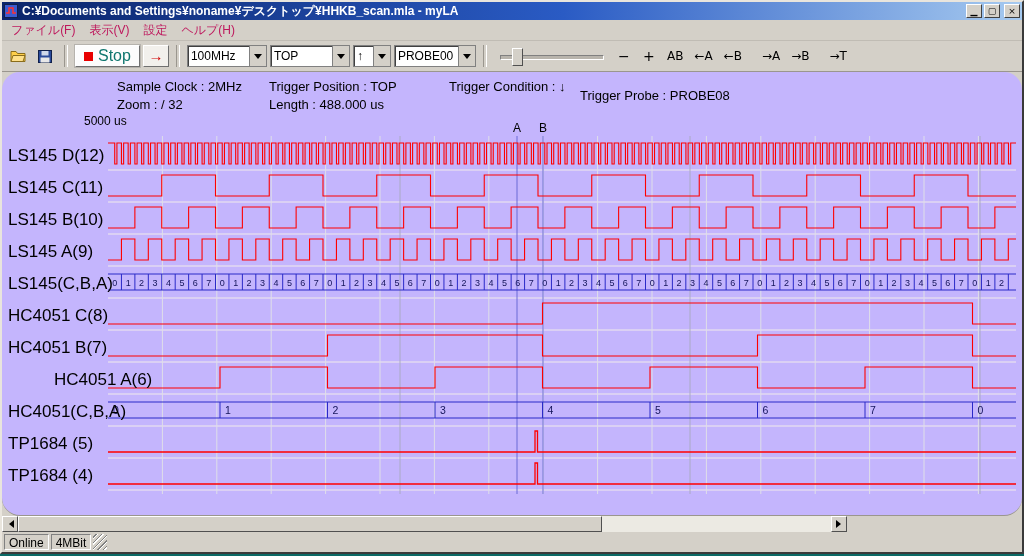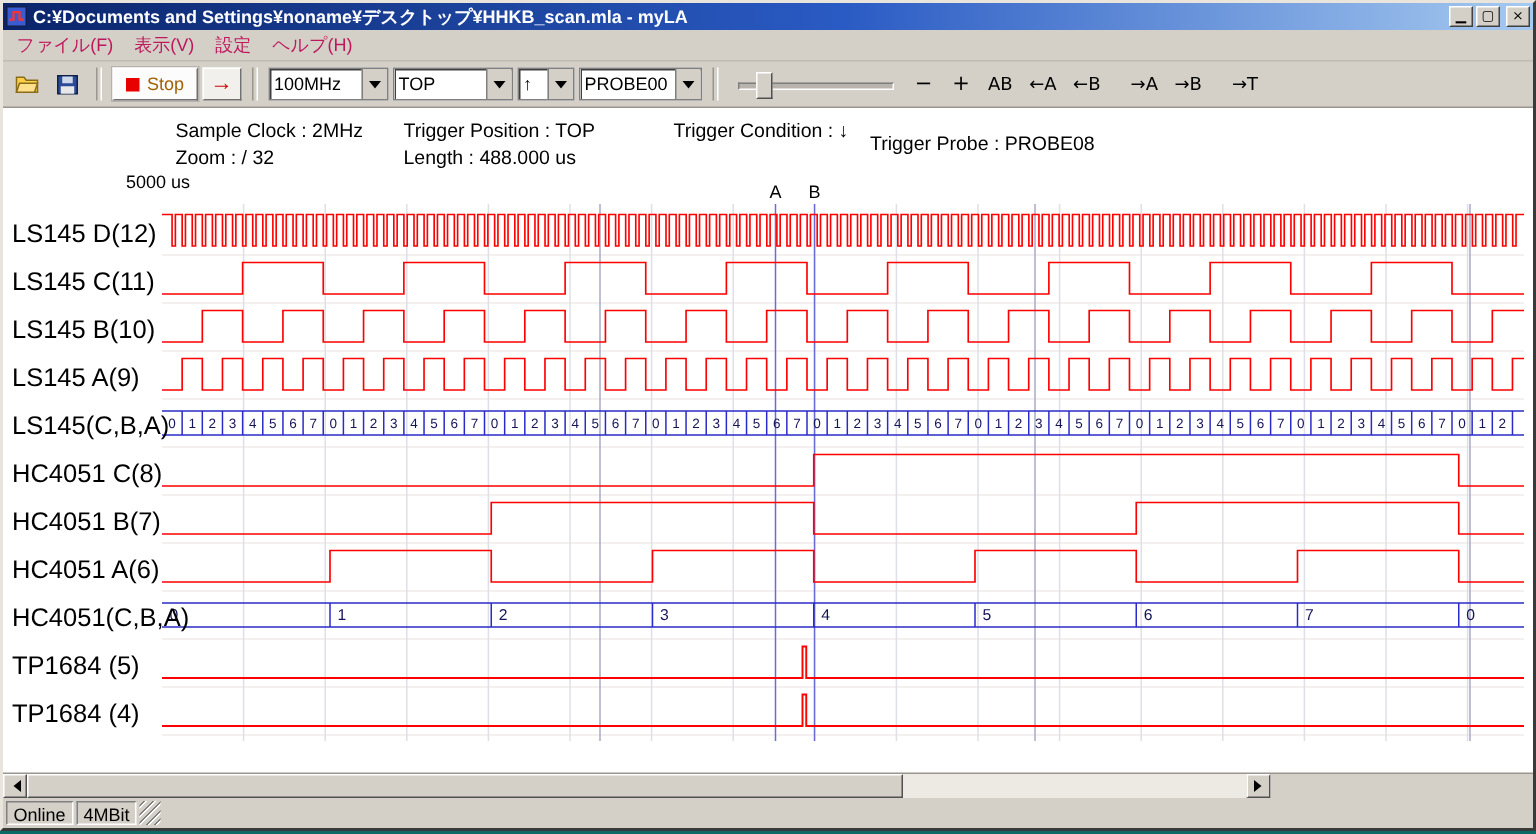--- a/index.html
+++ b/index.html
@@ -12,35 +12,35 @@
     font-size:9px;line-height:11px;text-align:center;padding:0;font-family:"DejaVu Sans",sans-serif;}
   .winbtn.close{margin-left:4px;}
   
   .menubar{height:20px;display:flex;align-items:center;padding-left:2px;flex:none;border-bottom:1px solid #c0bcb4;}
   .menu-item{font-size:12px;padding:2px 7px;color:#be185d;}
   
   .toolbar{height:30px;display:flex;align-items:center;padding:0 4px;flex:none;border-bottom:1px solid #9a968e;gap:3px;}
   .icnbtn{width:24px;height:24px;display:flex;align-items:center;justify-content:center;background:transparent;border:1px solid transparent;padding:0;}
   .tsep{width:2px;height:22px;border-left:1px solid #9a968e;border-right:1px solid #fff;margin:0 4px;}
   .stop-btn{height:22px;display:flex;align-items:center;gap:5px;background:#fcfcfc;border:1px solid;border-color:#fff #707070 #707070 #fff;
-    box-shadow:0 0 0 1px #40404033;font-size:12px;padding:0 8px;color:#a16207;}
+    box-shadow:0 0 0 1px #40404033;font-size:16px;padding:0 8px;color:#0f766e;}
   .stop-square{width:9px;height:9px;background:#e80000;display:inline-block;}
   .run-btn{width:26px;height:22px;background:#f2f0ec;border:1px solid;border-color:#fff #707070 #707070 #fff;
     color:#d00000;font-size:15px;font-weight:bold;line-height:18px;padding:0;}
   .combo{display:inline-flex;height:20px;border:1px solid #808080;box-shadow:inset 1px 1px 0 #404040;background:#fff;align-items:stretch;}
   .combo-text{font-size:12px;padding:3px 4px 0 3px;white-space:nowrap;}
   .combo-btn{width:16px;background:#d4d0c8;border-left:1px solid #808080;display:flex;align-items:center;justify-content:center;}
   .tri-down{width:0;height:0;border:4px solid transparent;border-top:5px solid #000;margin-top:4px;}
   .slider{width:104px;height:20px;position:relative;margin:0 6px;}
   .slider-track{position:absolute;left:0;right:0;top:9px;height:3px;border:1px solid #808080;border-bottom-color:#fff;border-right-color:#fff;background:#b8b4ac;}
   .slider-handle{position:absolute;left:12px;top:2px;width:9px;height:16px;background:#d4d0c8;border:1px solid;border-color:#fff #505050 #505050 #fff;}
   .tbtn{height:22px;min-width:22px;background:transparent;border:1px solid transparent;font-size:12px;padding:0 3px;color:#000;
     font-family:"DejaVu Sans","Liberation Sans",sans-serif;}
   
-  .client{flex:1;background:#ffffff;position:relative;overflow:hidden;border-bottom:1px solid #9a968e;}
+  .client{flex:1;background:#c4b5fd;position:relative;overflow:hidden;border-bottom:1px solid #9a968e;border-radius:18px;}
   .info-text{position:absolute;font-size:13px;color:#000;white-space:nowrap;}
   .time-label{position:absolute;left:82px;top:42px;font-size:12px;color:#000;}
   .channel-label{position:absolute;left:6px;width:99px;font-size:17px;color:#000;white-space:nowrap;}
   .cursor-label{position:absolute;font-size:12px;color:#000;}
   
   .hscroll-row{height:16px;display:flex;flex:none;background:#d4d0c8;}
   .hscroll{width:845px;display:flex;}
   .sb-arrow{width:16px;height:16px;background:#d4d0c8;border:1px solid;border-color:#fff #505050 #505050 #fff;
     display:flex;align-items:center;justify-content:center;padding:0;}
   .tri-left{width:0;height:0;border:4px solid transparent;border-right:5px solid #000;margin-right:2px;}
@@ -380,21 +380,21 @@
       </svg>
       <span class="cursor-label" style="left: 511px; top: 49px;">A</span>
       <span class="cursor-label" style="left: 537px; top: 49px;">B</span>
       <div class="channel-label" style="top: 74px;">LS145 D(12)</div>
       <div class="channel-label" style="top: 106px;">LS145 C(11)</div>
       <div class="channel-label" style="top: 138px;">LS145 B(10)</div>
       <div class="channel-label" style="top: 170px;">LS145 A(9)</div>
       <div class="channel-label" style="top: 202px;">LS145(C,B,A)</div>
       <div class="channel-label" style="top: 234px;">HC4051 C(8)</div>
       <div class="channel-label" style="top: 266px;">HC4051 B(7)</div>
-      <div class="channel-label" style="top: 298px;">HC4051 A(6)</div>
+      <div class="channel-label" style="top: 298px; margin-left: 46px;">HC4051 A(6)</div>
       <div class="channel-label" style="top: 330px;">HC4051(C,B,A)</div>
       <div class="channel-label" style="top: 362px;">TP1684 (5)</div>
       <div class="channel-label" style="top: 394px;">TP1684 (4)</div>
     </div>
 
   <div class="hscroll-row">
     <div class="hscroll">
       <button class="sb-arrow">
           <span class="tri-left"></span>
         </button>

